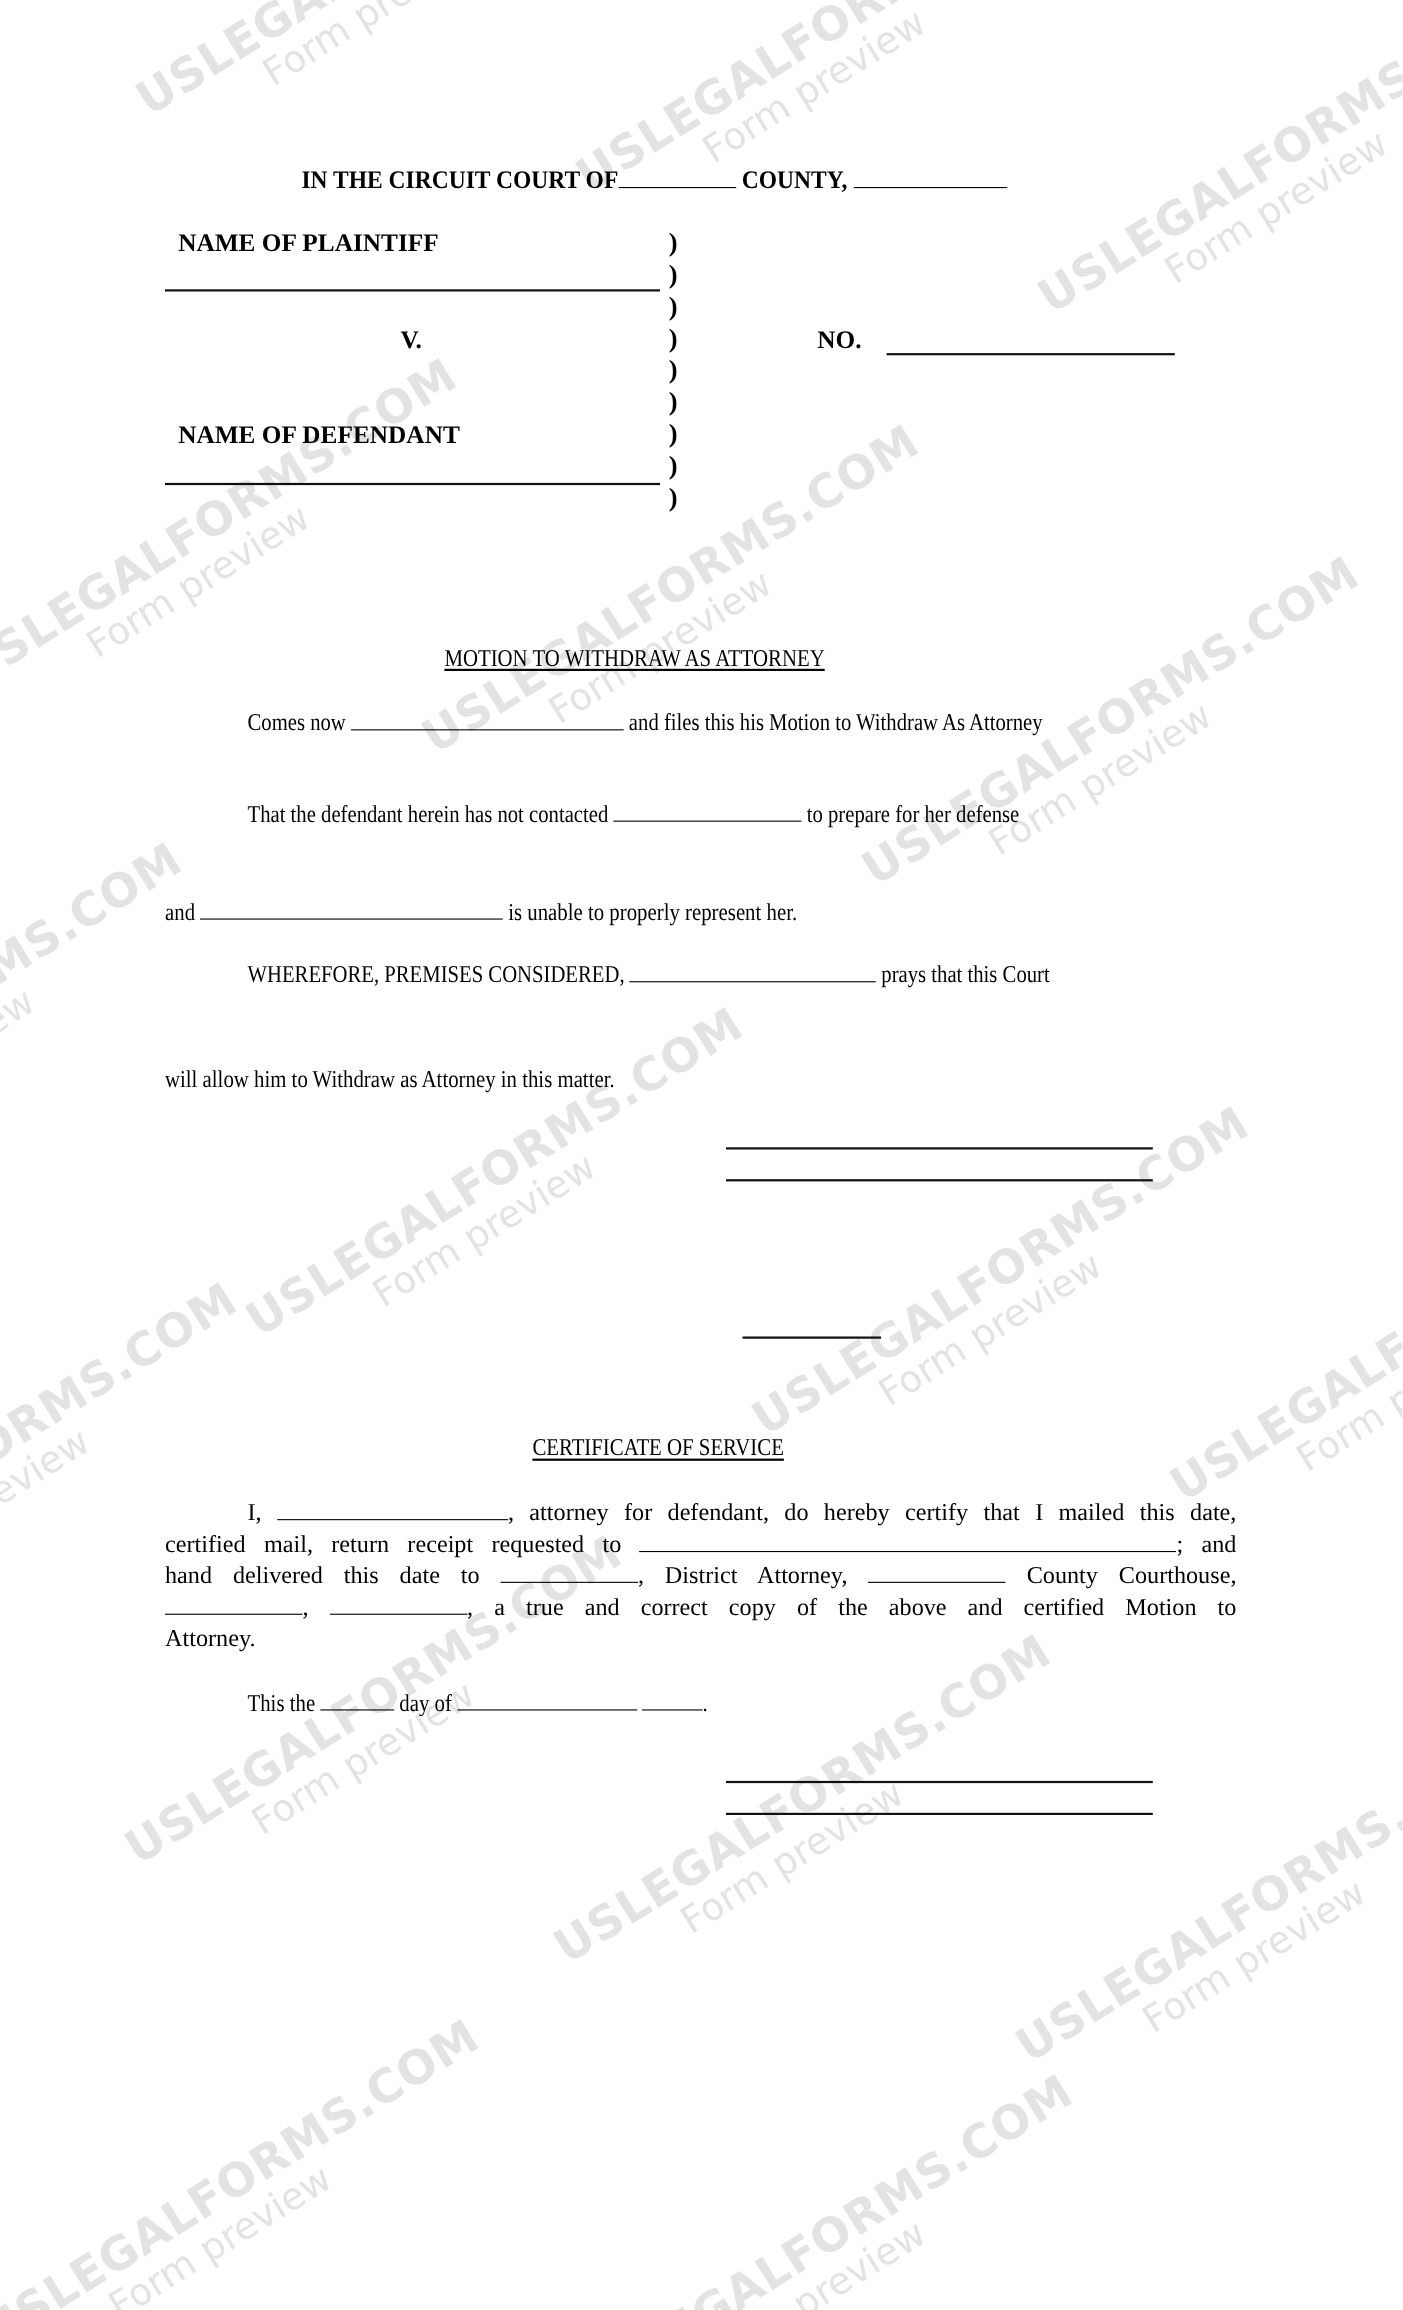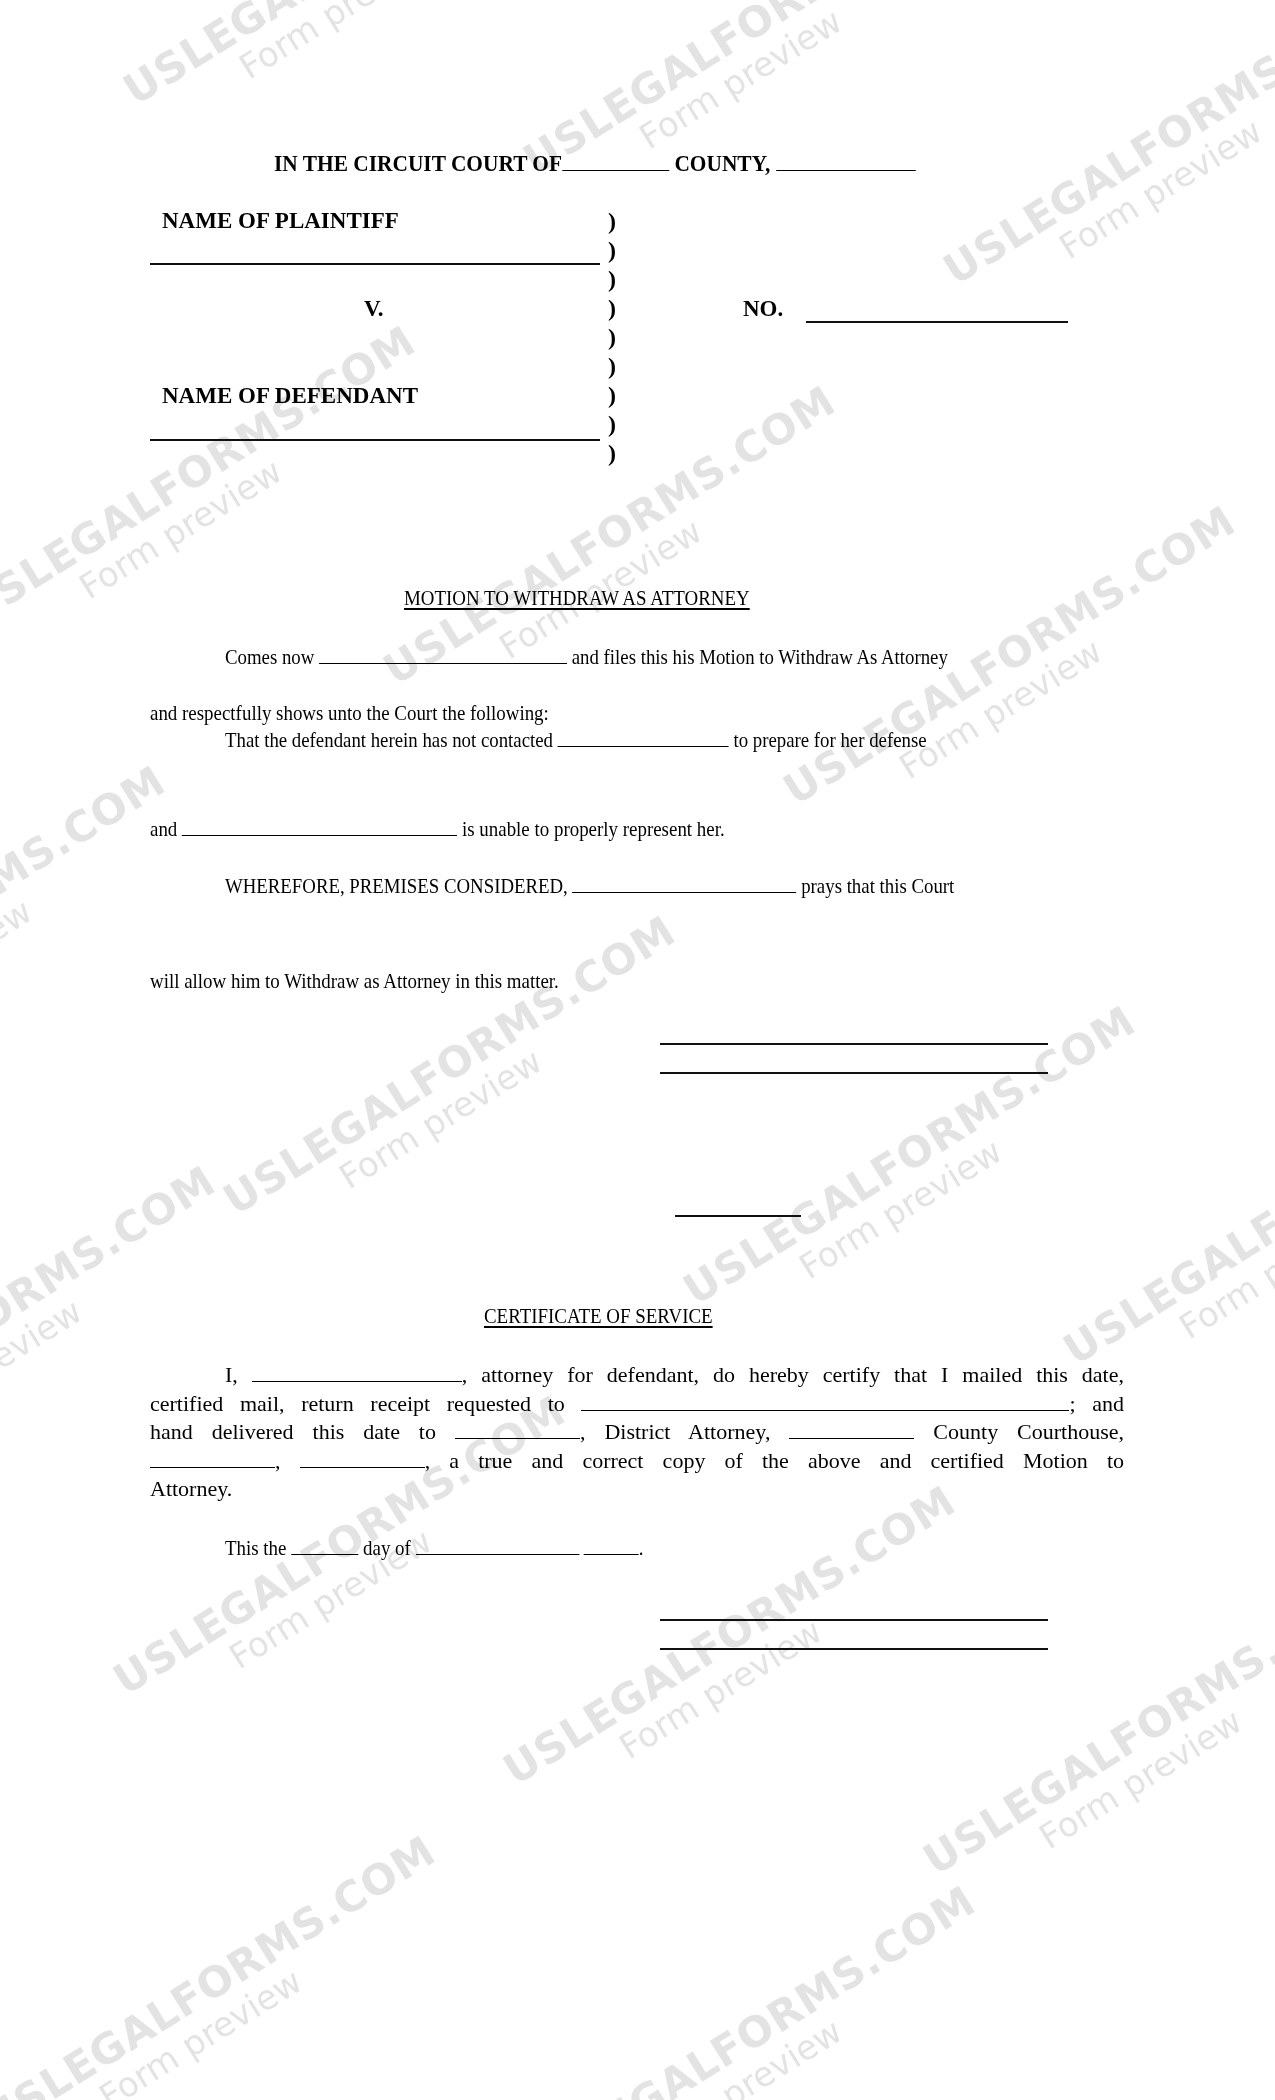--- a/index.html
+++ b/index.html
@@ -125,23 +125,20 @@
     <span class="cond title-u">MOTION TO WITHDRAW AS ATTORNEY</span>
   </div>
 
   <div class="abs body" style="left:225px; top:643px;">
     <span class="cond" style="transform:scaleX(0.855);">
       <span>Comes now</span>
       <span class="blank" style="width:290px;"></span>
       <span>and files this his Motion to Withdraw As Attorney</span>
     </span>
   </div>
-  <div class="abs body" style="left:150px; top:700px;">
-    <span class="cond">and respectfully shows unto the Court the following:</span>
-  </div>
 
   <div class="abs body" style="left:225px; top:726px;">
     <span class="cond" style="transform:scaleX(0.855);">
       <span>That the defendant herein has not contacted</span>
       <span class="blank" style="width:200px;"></span>
       <span>to prepare for her defense</span>
     </span>
   </div>
   <div class="abs body" style="left:150px; top:815px;">
     <span class="cond">

